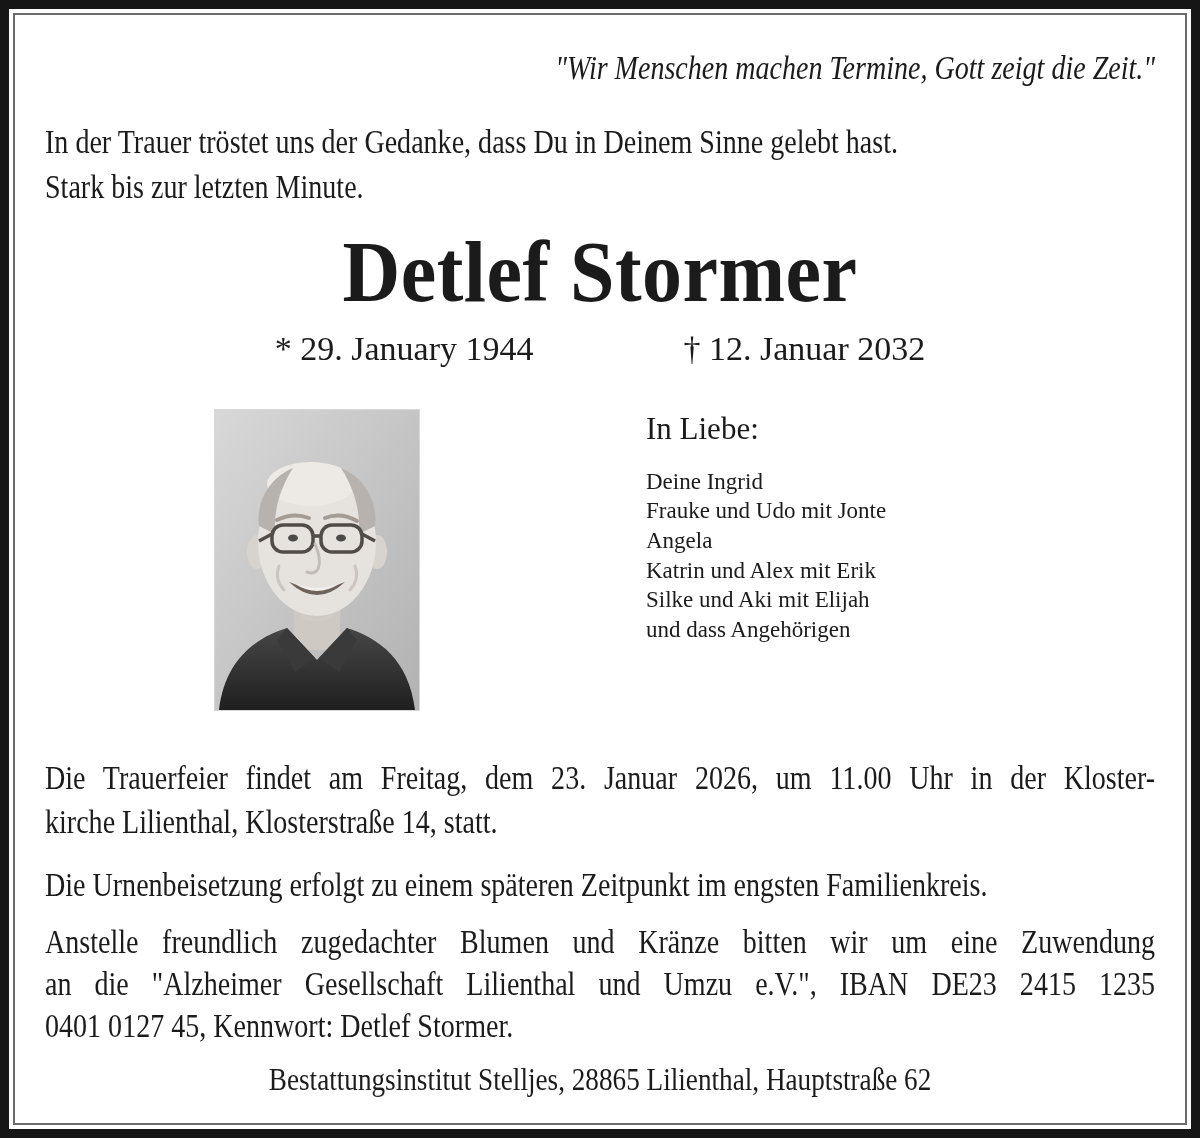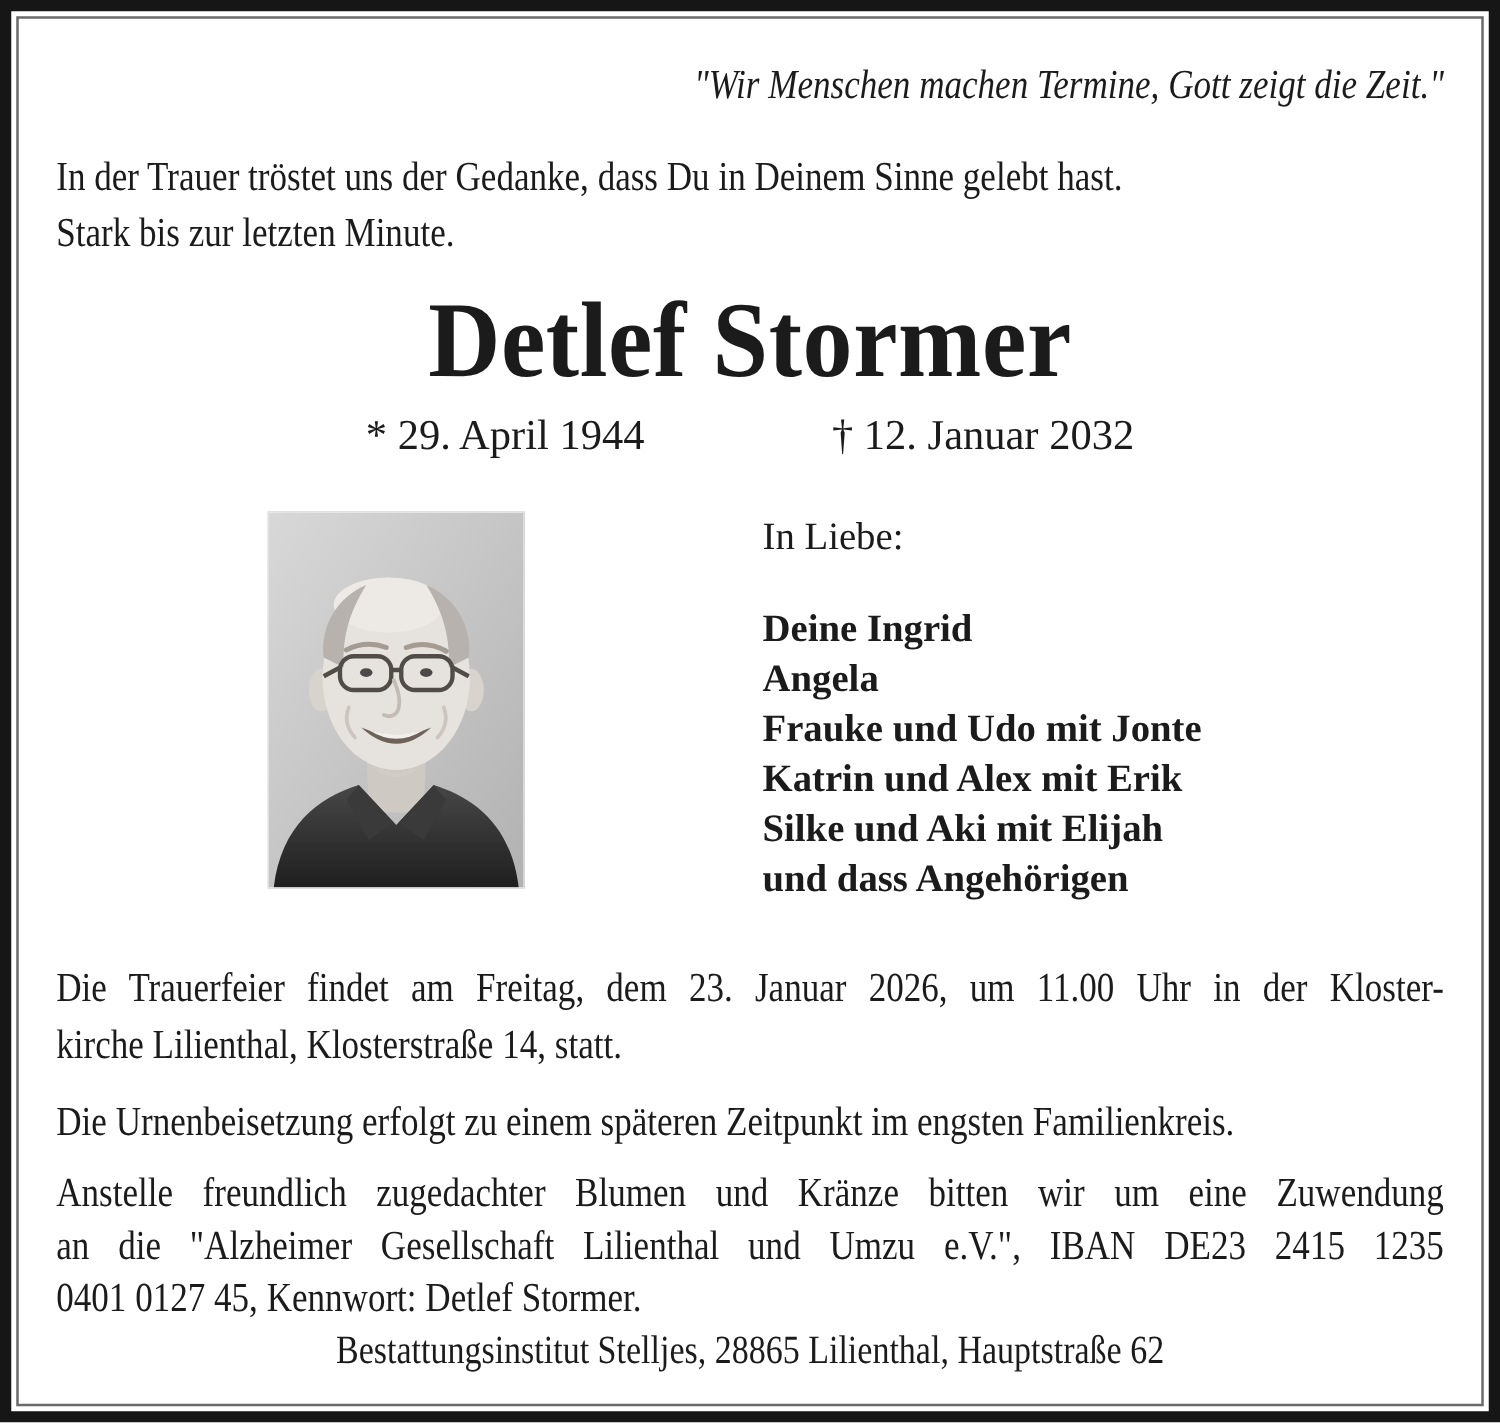--- a/index.html
+++ b/index.html
@@ -66,40 +66,41 @@
     display: flex;
     justify-content: center;
     gap: 150px;
     font-size: 34px;
     line-height: 1.35;
   }
   .middle {
     margin-top: 38px;
     display: flex;
     align-items: flex-start;
+    gap: 36px;
   }
   .photo {
     margin-left: 170px;
     width: 204px;
     height: 300px;
     flex: 0 0 auto;
     outline: 1px solid #d8d8d8;
   }
   .photo svg { display: block; width: 204px; height: 300px; }
   .mourners {
     margin-left: 191px;
   }
   .salutation {
     font-size: 31px;
     line-height: 1.2;
   }
   .mourner-list {
-    margin-top: 36px;
-    font-size: 31px;
-    font-weight: bold;
+    margin-top: 20px;
+    font-size: 23px;
+    font-weight: normal;
     line-height: 1.29;
   }
   .para {
     font-size: 33px;
     line-height: 1.36;
   }
   .service  { margin-top: 46px; }
   .burial   { margin-top: 18px; }
   .donation { margin-top: 14px; line-height: 1.27; }
   .justify-lines > div:not(:last-child) {
@@ -125,21 +126,21 @@
     <div class="quote cond">"Wir Menschen machen Termine, Gott zeigt die Zeit."</div>
 
     <div class="intro cond">
         <div>In der Trauer tröstet uns der Gedanke, dass Du in Deinem Sinne gelebt hast.</div>
         <div>Stark bis zur letzten Minute.</div>
       </div>
 
     <h1 class="deceased-name">Detlef Stormer</h1>
 
     <div class="dates">
-      <span>* 29. April 1944</span>
+      <span>* 29. January 1944</span>
       <span>† 12. Januar 2032</span>
     </div>
 
     <div class="middle">
 
       <div class="photo">
         <svg viewBox="0 0 204 300" xmlns="http://www.w3.org/2000/svg">
           <defs>
             <linearGradient id="pbg" x1="0" y1="0" x2="1" y2="1">
               <stop offset="0" stop-color="#d8d8d8"></stop>
@@ -188,22 +189,22 @@
           <path d="M80 174 q22 14 44 0 q-22 7 -44 0 Z" fill="#f2efec"></path>
 
           <path d="M88 206 q14 8 28 0" stroke="#d2ccc6" stroke-width="3" fill="none" stroke-linecap="round"></path>
         </svg>
       </div>
 
       <div class="mourners">
         <div class="salutation">In Liebe:</div>
         <div class="mourner-list">
             <div>Deine Ingrid</div>
+            <div>Frauke und Udo mit Jonte</div>
             <div>Angela</div>
-            <div>Frauke und Udo mit Jonte</div>
             <div>Katrin und Alex mit Erik</div>
             <div>Silke und Aki mit Elijah</div>
             <div>und dass Angehörigen</div>
           </div>
       </div>
     </div>
 
     <div class="para service cond justify-lines">
         <div>Die Trauerfeier findet am Freitag, dem 23. Januar 2026, um 11.00 Uhr in der Kloster-</div>
         <div>kirche Lilienthal, Klosterstraße 14, statt.</div>

